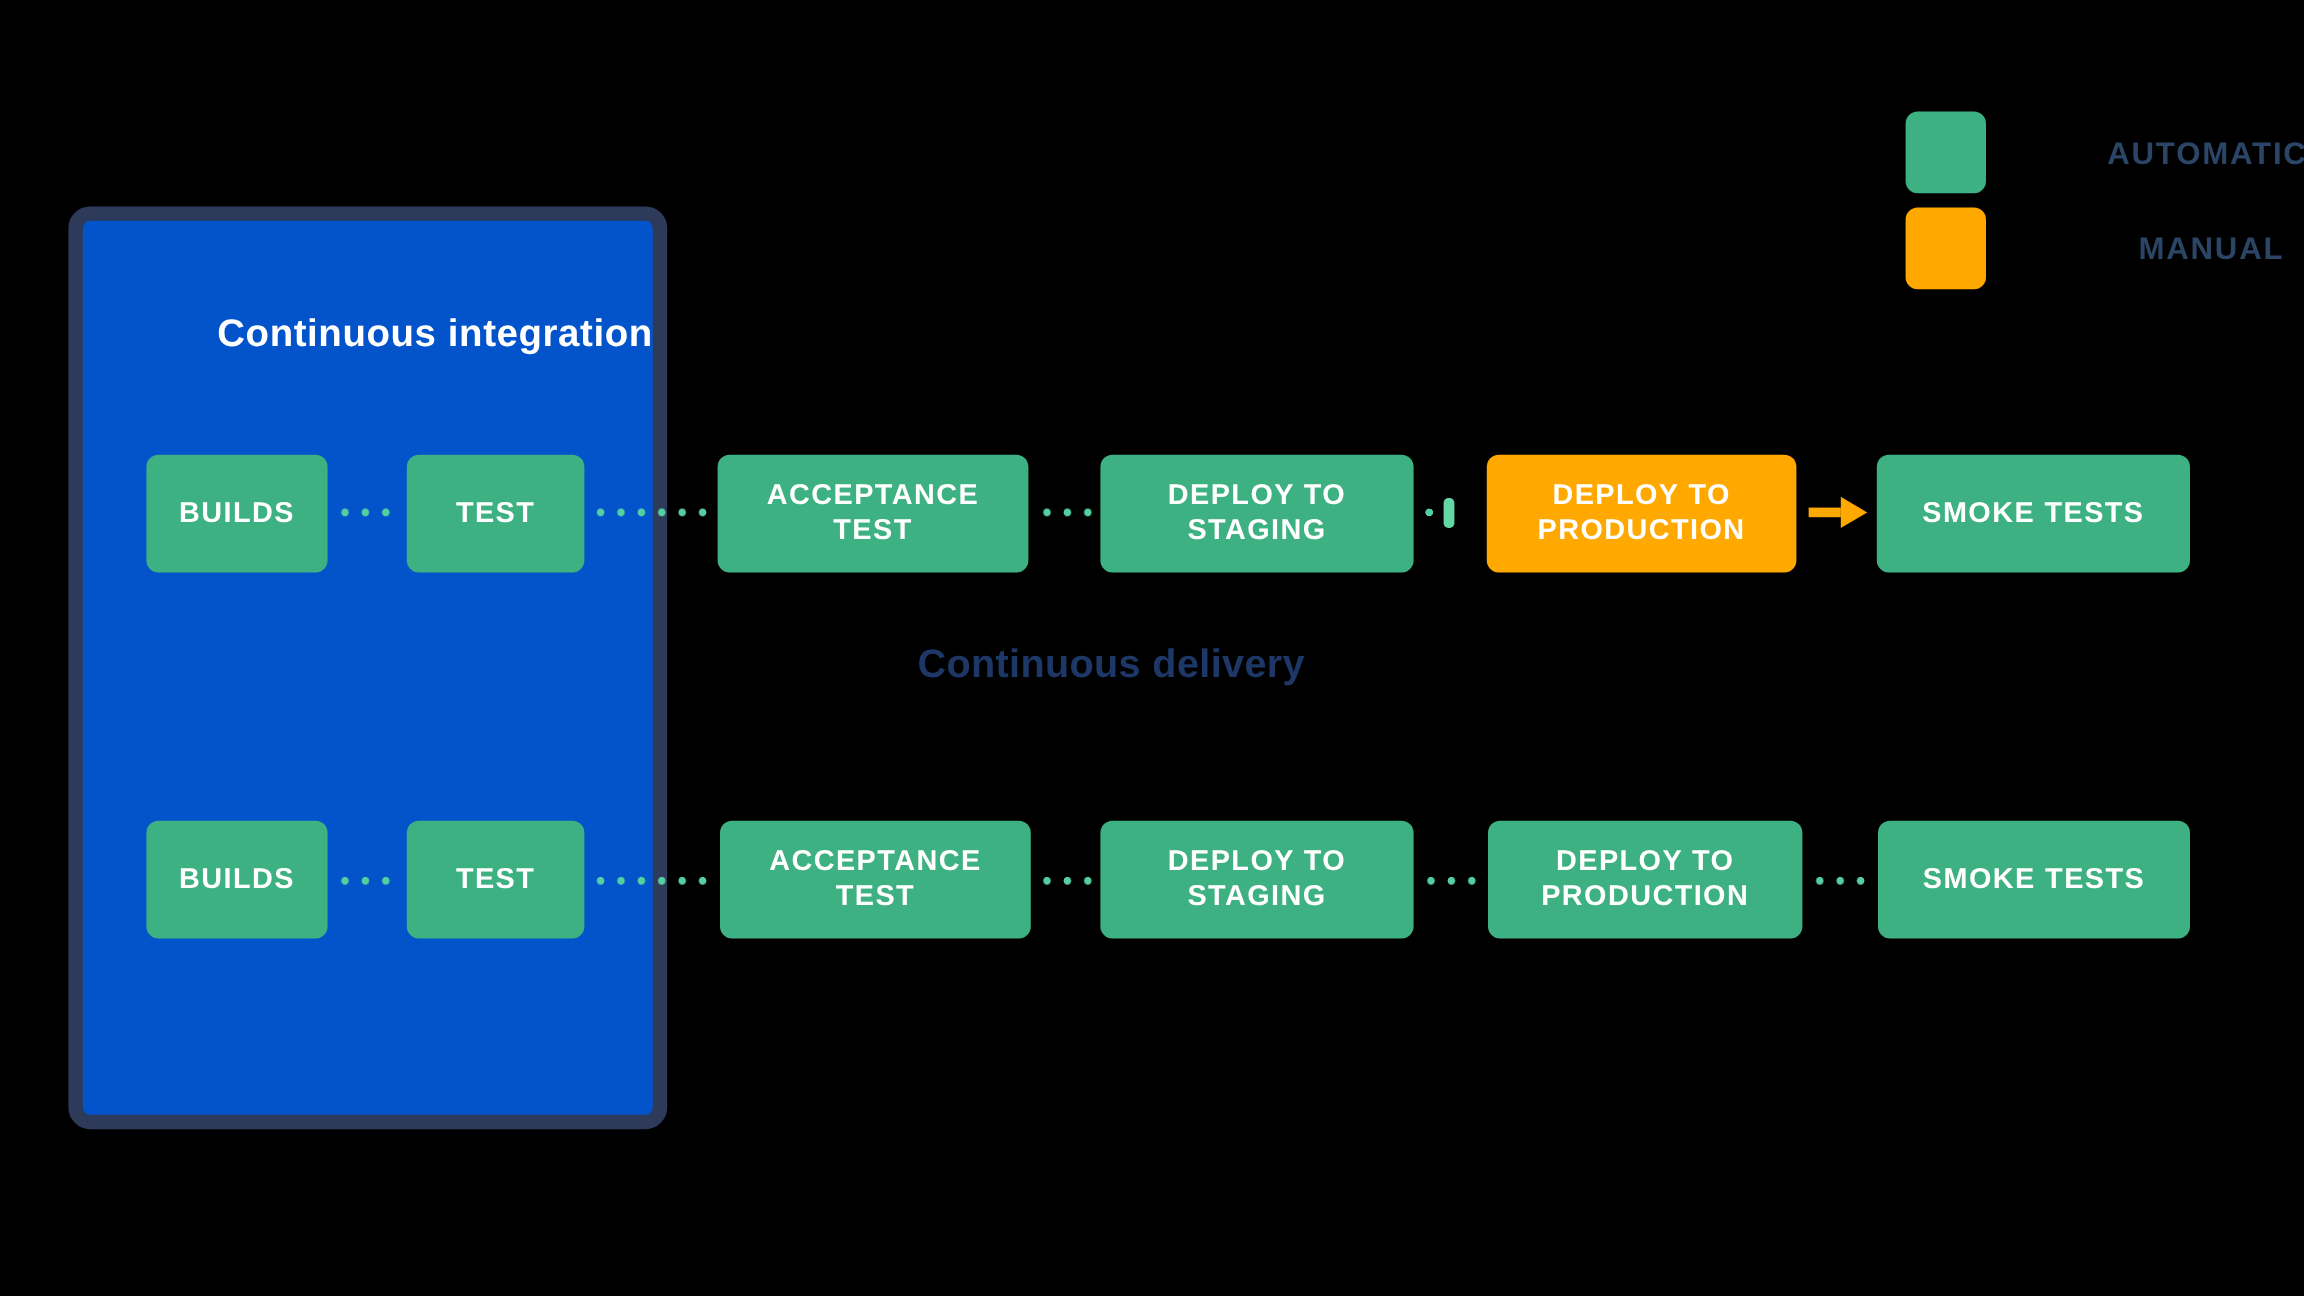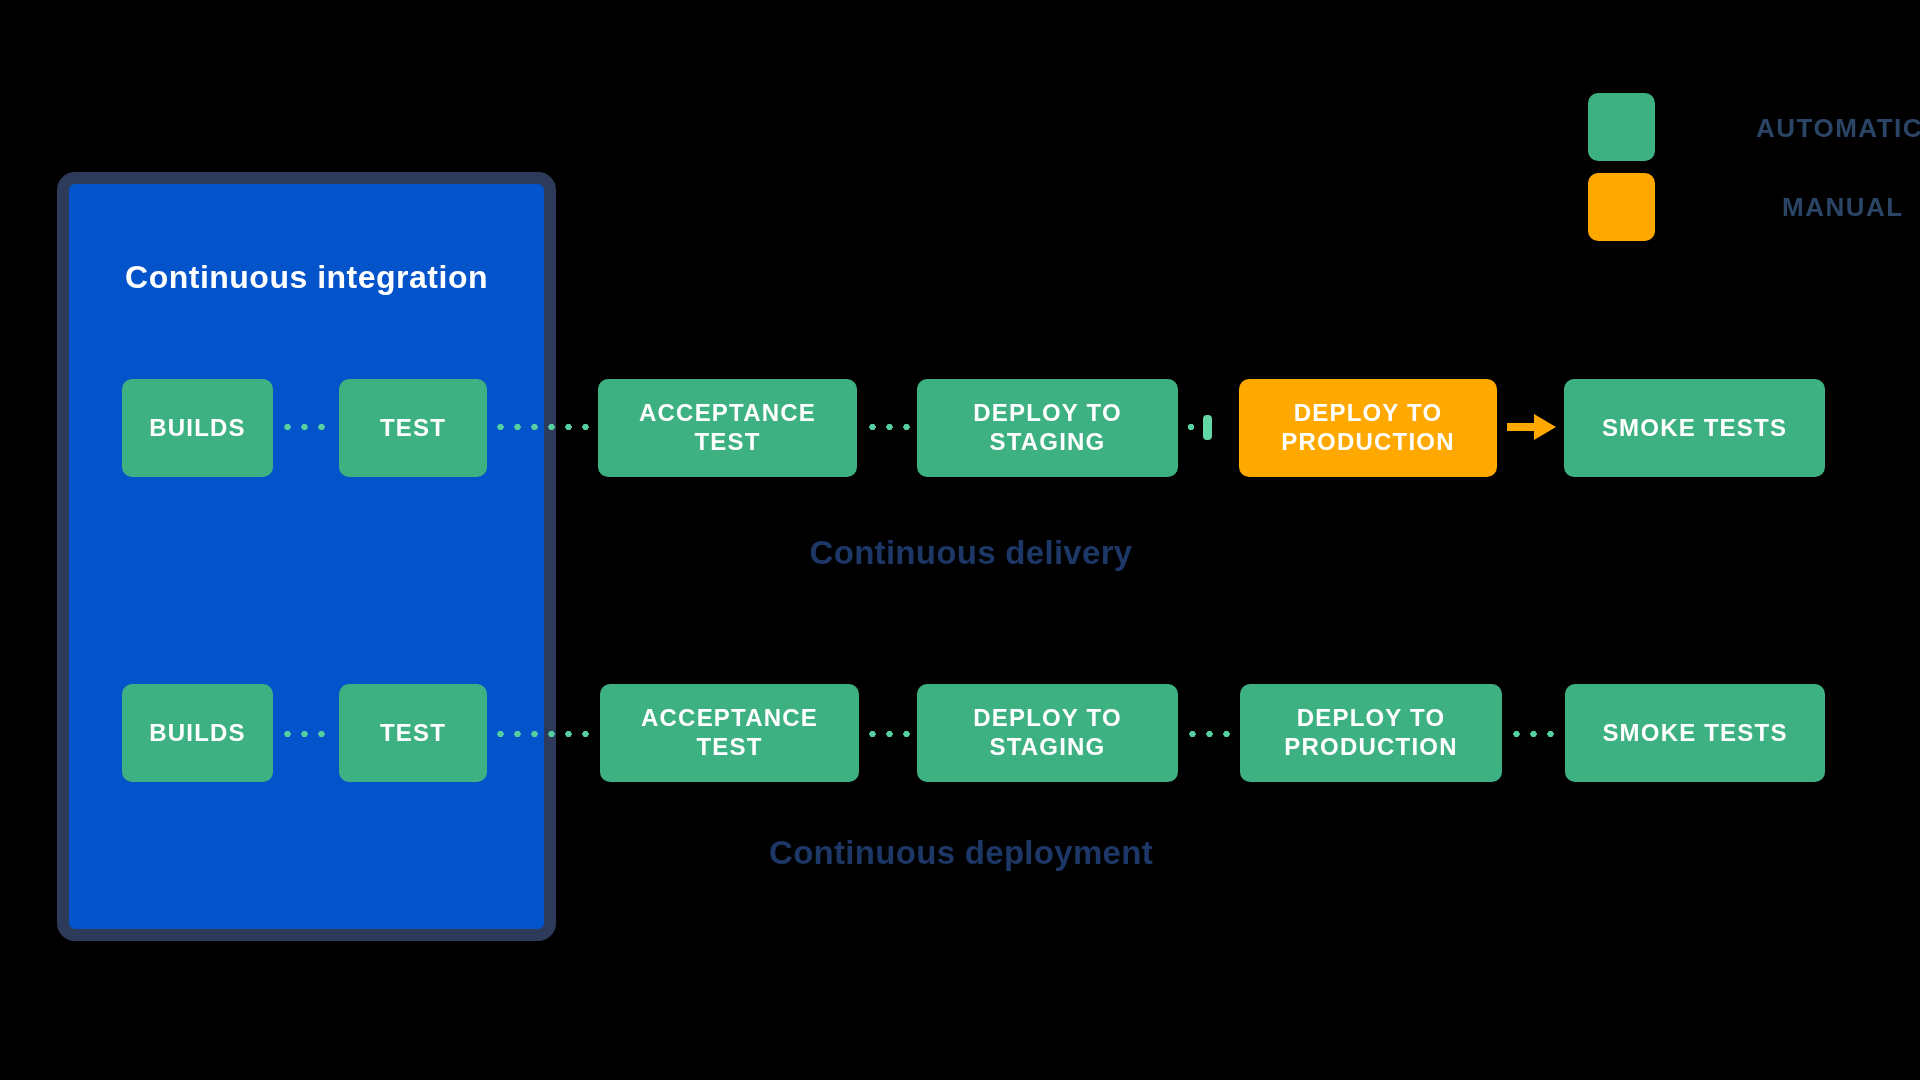--- a/index.html
+++ b/index.html
@@ -19,21 +19,21 @@
 
   
   .ci-box{
     position:absolute;left:57px;top:172px;width:499px;height:769px;
     background:var(--blue);
     border:12px solid var(--navy-border);
     border-radius:18px;
     z-index:1;
   }
   .ci-title{
-    margin-top:75px;width:100%;text-align:center;
+    margin-top:75px;width:100%;text-align:right;
     color:#fff;font-size:32px;font-weight:700;letter-spacing:.5px;
   }
 
   
   .stage{
     position:absolute;height:98px;
     background:var(--green);
     border-radius:10px;
     display:flex;align-items:center;justify-content:center;
     color:#fff;font-size:24px;font-weight:700;letter-spacing:1.2px;
@@ -61,21 +61,21 @@
   }
 
   
   .arrow{position:absolute;left:1507px;top:414px;z-index:3;}
 
   
   .caption{
     position:absolute;width:420px;text-align:center;
     color:var(--caption);font-size:33px;font-weight:700;letter-spacing:.3px;
   }
-  .caption.delivery{left:761px;top:534px;}
+  .caption.delivery{left:716px;top:534px;}
   .caption.deployment{left:751px;top:834px;}
 
   
   .legend-swatch{position:absolute;width:67px;height:68px;border-radius:10px;z-index:2;}
   .legend-swatch.automatic{left:1588px;top:93px;background:var(--green);}
   .legend-swatch.manual{left:1588px;top:173px;background:var(--orange);}
   .legend-label{
     position:absolute;left:1756px;color:var(--legend-text);
     font-size:26px;font-weight:700;letter-spacing:1.5px;z-index:2;
   }
@@ -140,20 +140,19 @@
   <div class="stage r2" style="left:1565px;width:260px;">
     <span>SMOKE TESTS</span>
   </div>
 
   <div class="dots c2" style="left:279px;width:55px;"></div>
   <div class="dots c2" style="left:492px;width:102px;"></div>
   <div class="dots c2" style="left:864px;width:49px;"></div>
   <div class="dots c2" style="left:1184px;width:51px;"></div>
   <div class="dots c2" style="left:1508px;width:52px;"></div>
 
-  <div class="caption deployment">Continuous deployment</div>
 
   <div class="legend-swatch automatic"></div>
   <div class="legend-label automatic">AUTOMATIC</div>
   <div class="legend-swatch manual"></div>
   <div class="legend-label manual">MANUAL</div>
 
 </div>
 
 </body></html>

